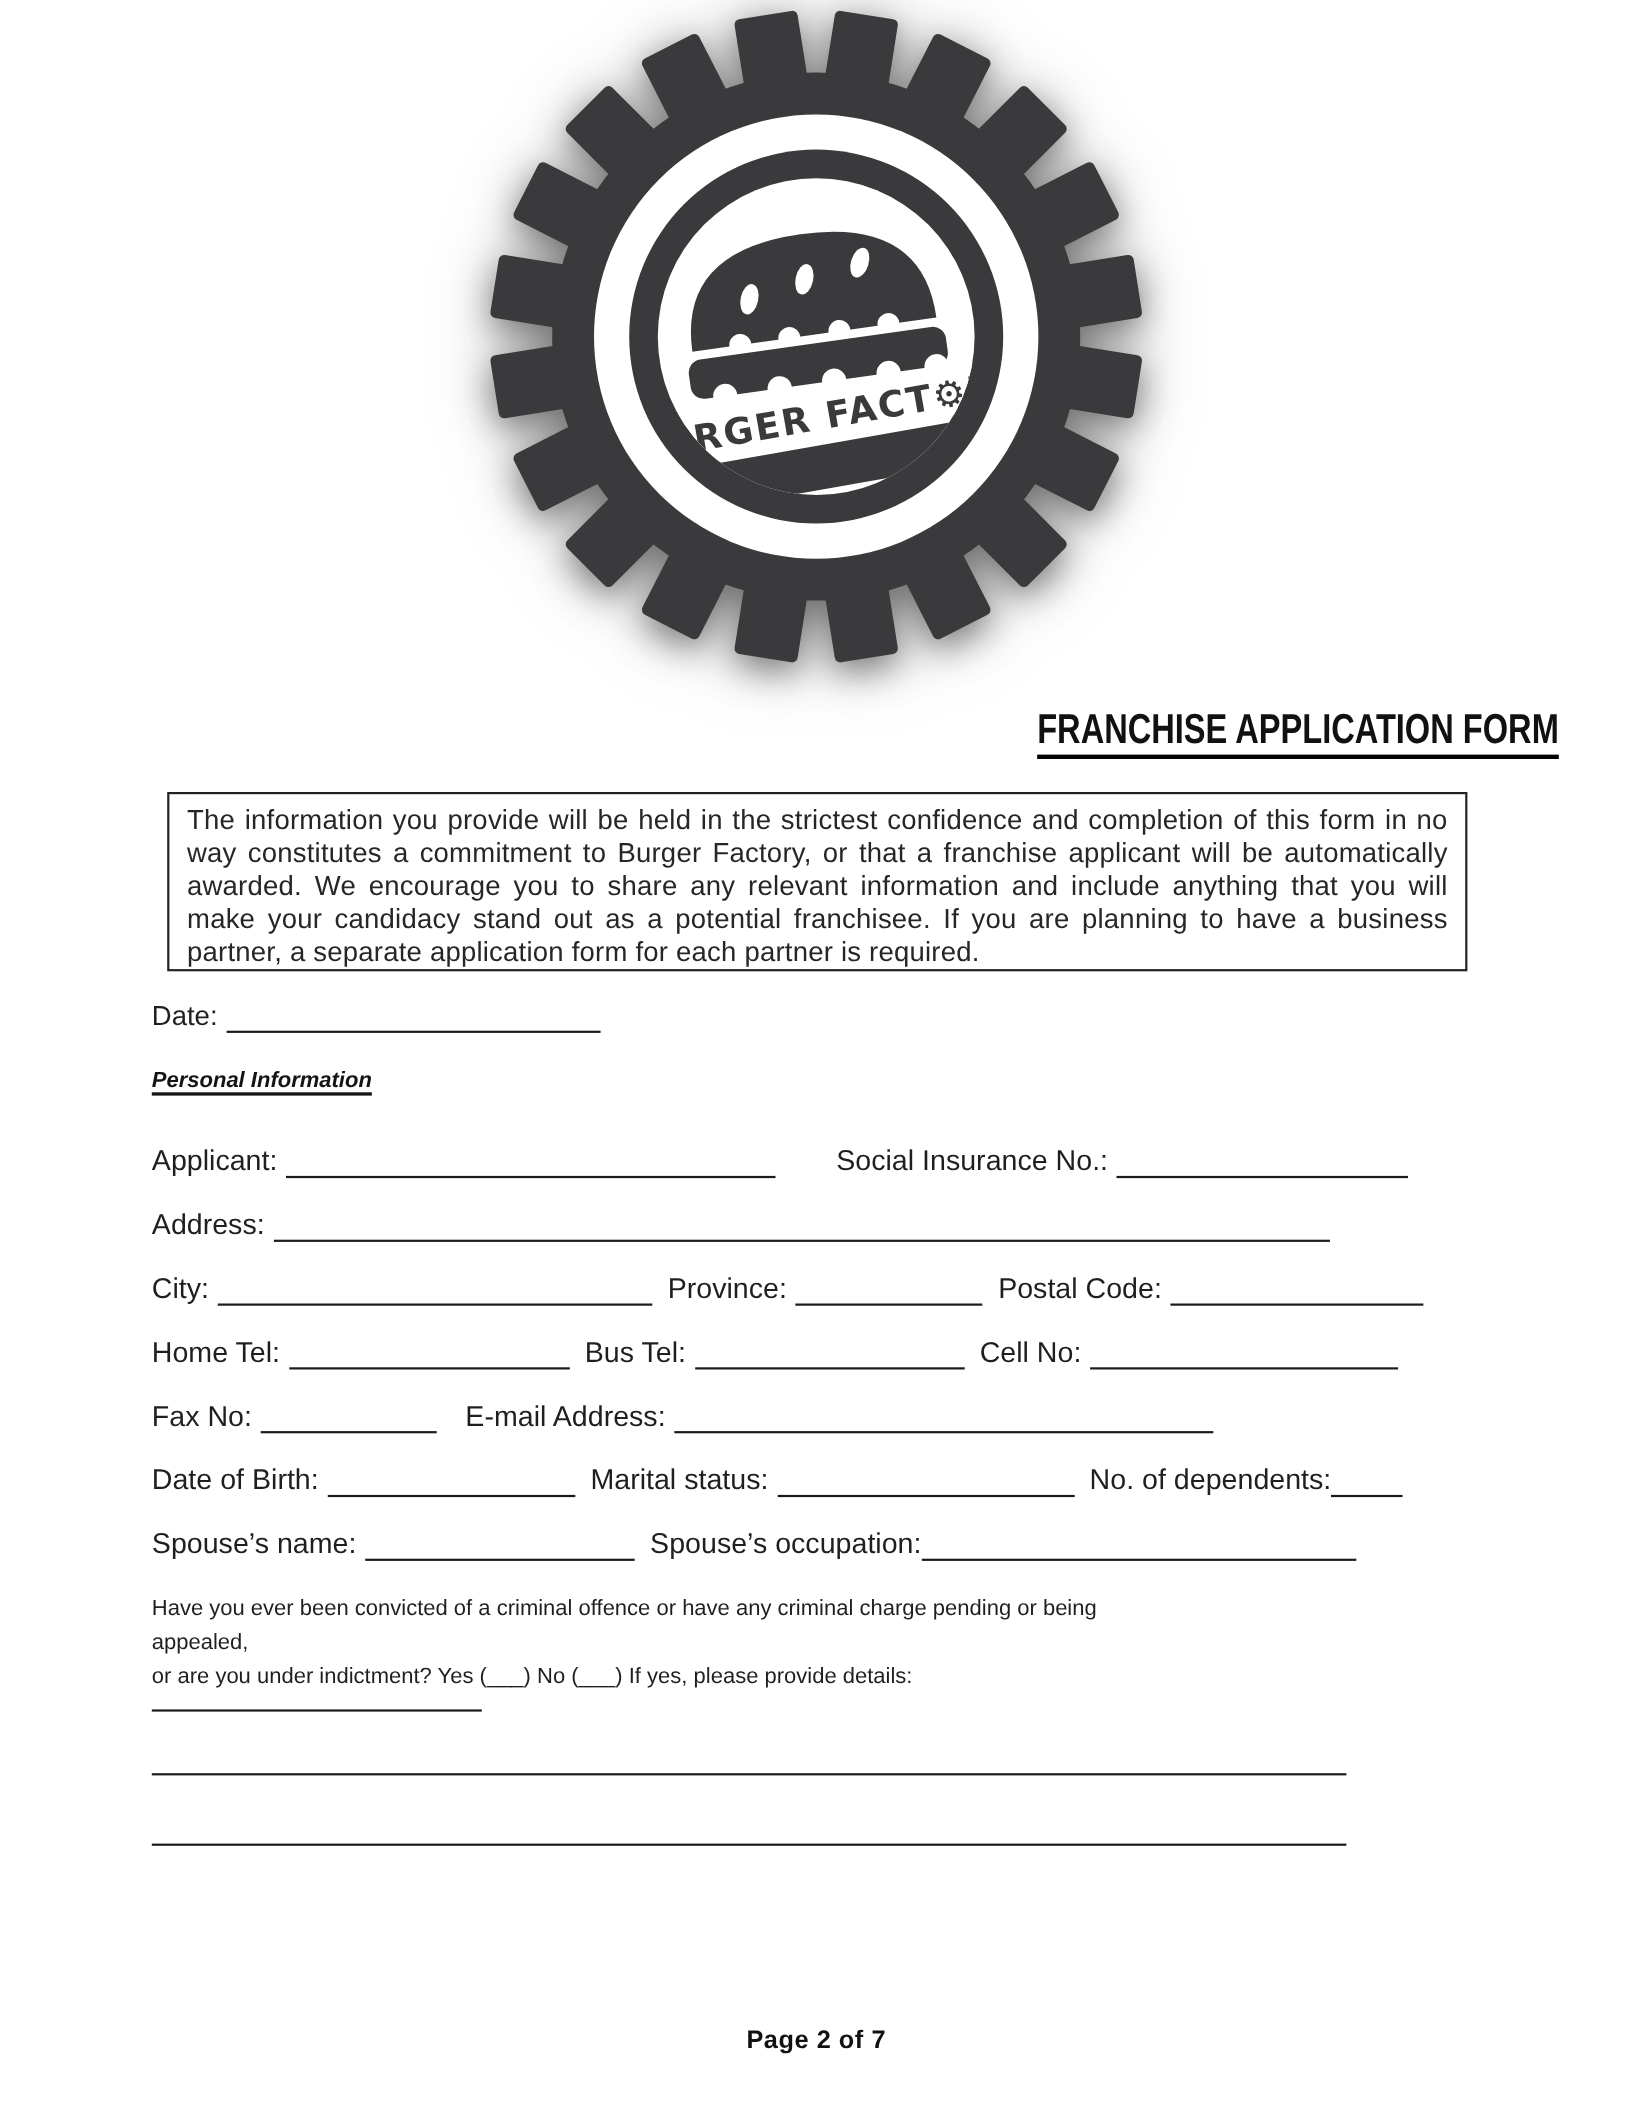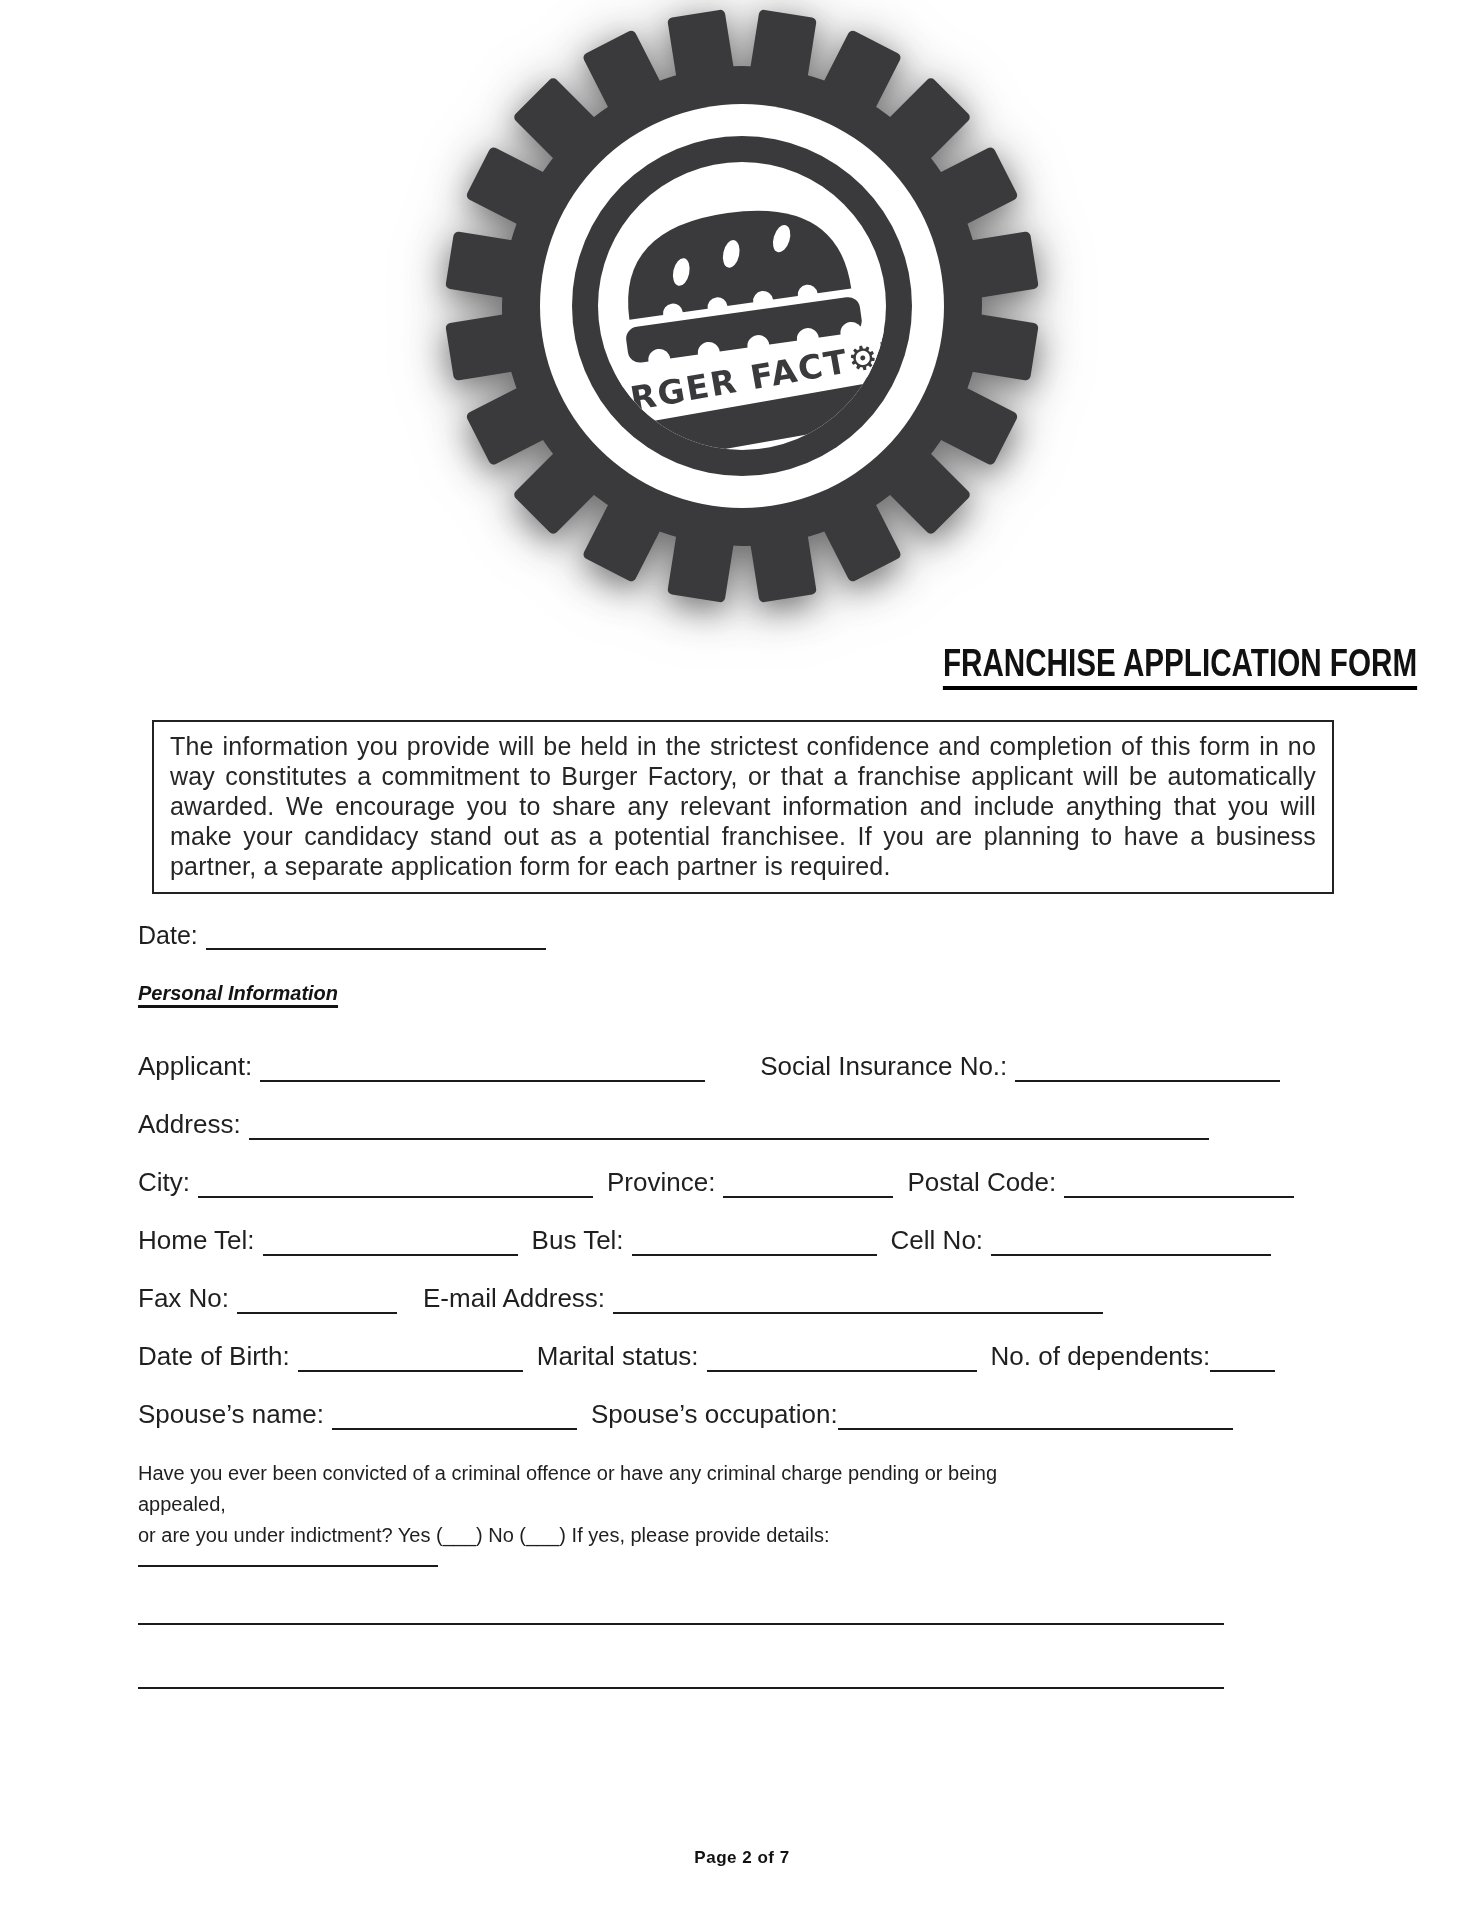--- a/index.html
+++ b/index.html
@@ -23,21 +23,21 @@
     display:inline-block;
     font-size:38px;font-weight:800;letter-spacing:0px;
     transform:scaleX(.78);transform-origin:center;
     border-bottom:4px solid #000;padding-bottom:1px;
     color:#111;
   }
   
   .intro-box{
     margin:30px 150px 0 152px;
     border:2px solid #222;
-    padding:9px 16px 11px 16px;
+    padding:9px 16px 0 16px;
   }
   .intro-box p{
     margin:0;font-size:25px;line-height:30px;color:#262626;
     text-align:justify;letter-spacing:.2px;
   }
   
   .content{padding:0 140px 0 138px;}
   .row{display:flex;align-items:flex-end;margin-top:30px;height:28px;font-size:26px;white-space:nowrap;}
   .row.first{margin-top:38px;}
   .lbl{color:#1f1f1f;}
@@ -56,21 +56,21 @@
   }
   .question{margin-top:28px;font-size:20px;line-height:31px;color:#1f1f1f;}
   .question p{margin:0;}
   .short-line{width:300px;height:14px;border-bottom:2px solid #1b1b1b;}
   .long-line{width:1086px;height:2px;background:#1b1b1b;}
   .long-line.one{margin-top:56px;}
   .long-line.two{margin-top:62px;}
   
   .footer{
     position:absolute;left:0;bottom:52px;width:100%;
-    text-align:center;font-size:17px;font-weight:700;color:#111;
+    text-align:center;font-size:23px;font-weight:700;color:#111;
     font-family:"Liberation Sans", sans-serif;letter-spacing:.5px;
   }
   .brand-text{font-family:"DejaVu Sans", sans-serif;font-weight:700;letter-spacing:2px;}
 </style>
 </head>
 <body>
 
 <div class="page">
 
   <div class="logo-wrap">

